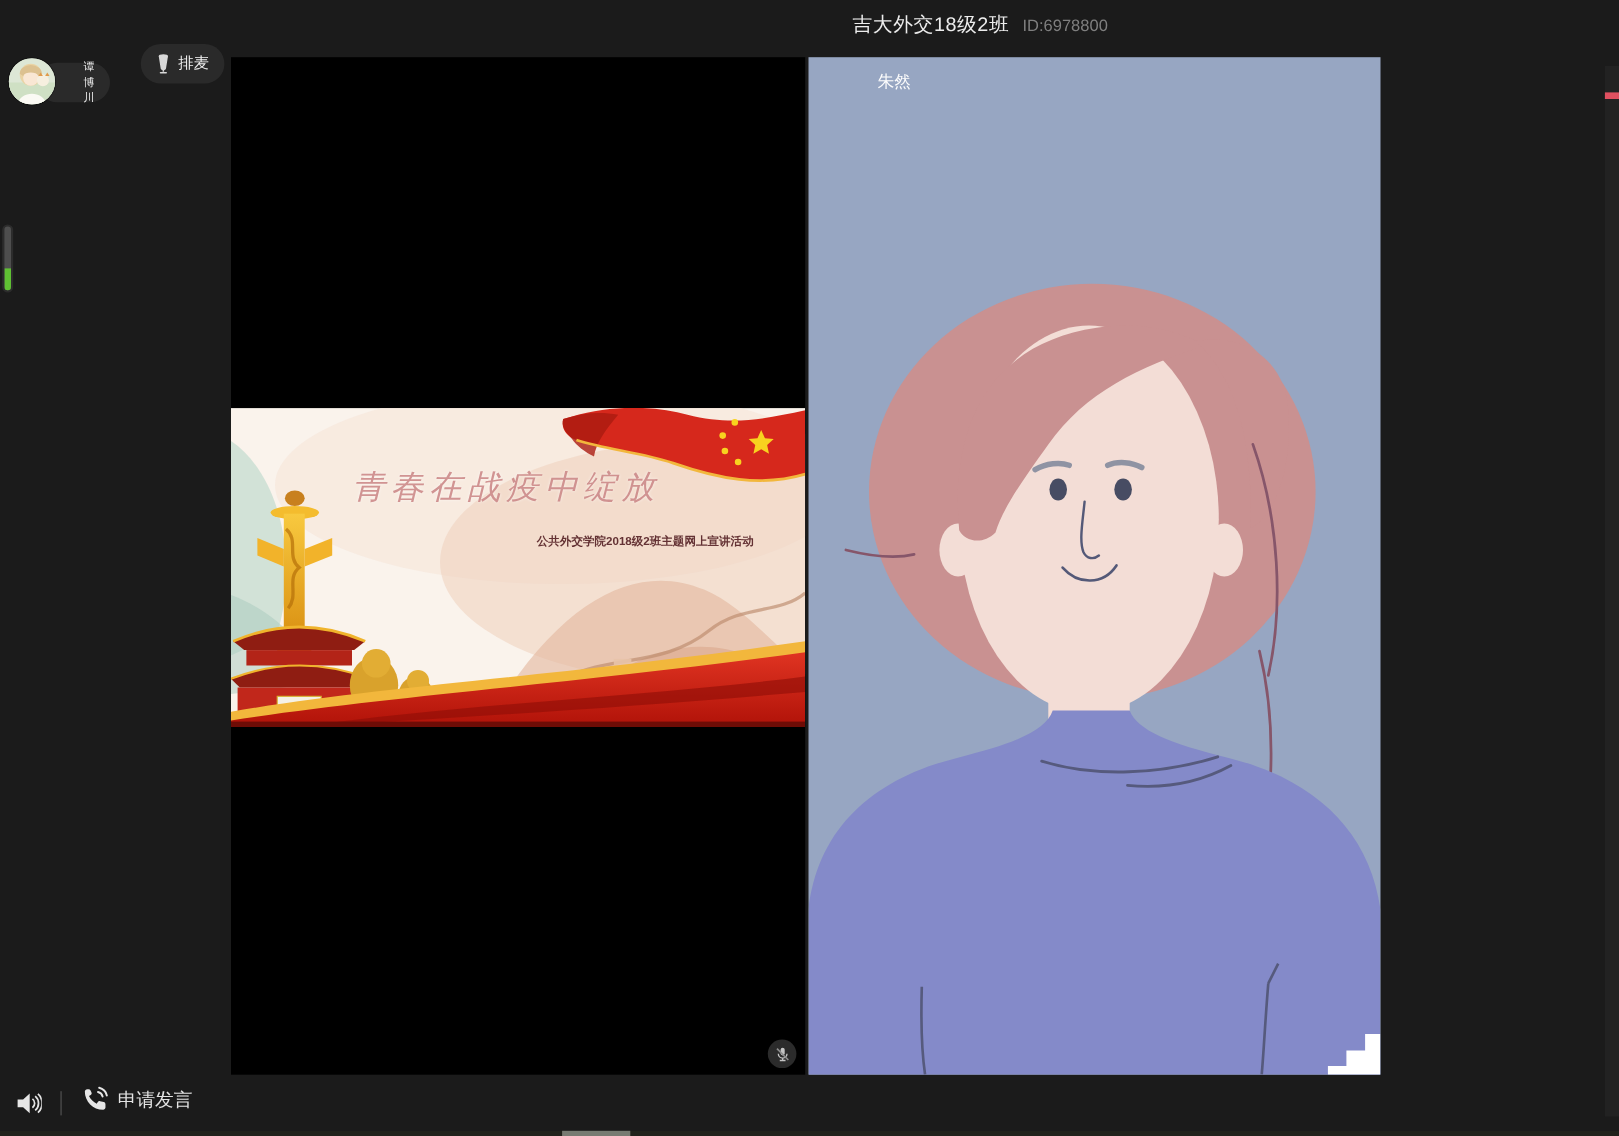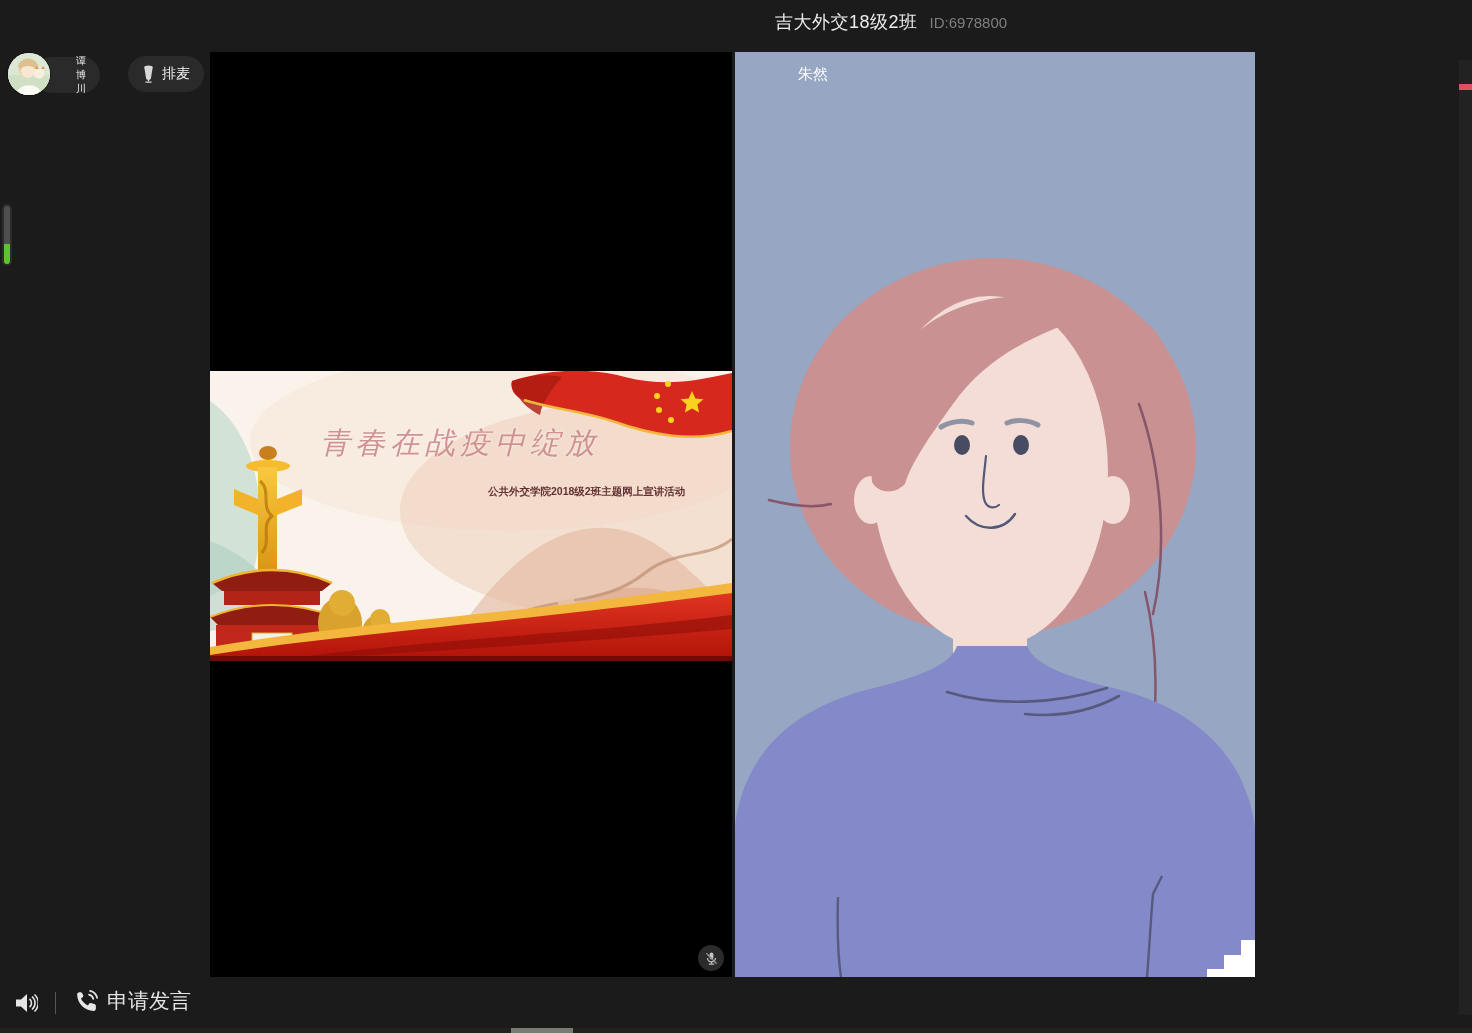--- a/index.html
+++ b/index.html
@@ -11,21 +11,21 @@
   .header .title{font-size:18px;color:#ececec;font-weight:500;letter-spacing:.5px;}
   .header .meeting-id{font-size:15px;color:#7f7f7f;}
 
   
   .self-chip{position:absolute;left:14px;top:53px;height:42px;}
   .self-pill{position:absolute;left:20px;top:4px;height:36px;background:#2a2a2a;border-radius:18px;
              display:flex;align-items:center;padding:0 14px 0 42px;}
   .self-pill .pname{color:#f0f0f0;font-size:10px;}
   .avatar{position:absolute;left:-6px;top:0;width:42px;height:42px;border-radius:50%;overflow:hidden;
           background:#dfe8d8;box-shadow:0 0 0 1px rgba(0,0,0,.35);}
-  .mic-queue-pill{position:absolute;left:128px;top:56px;height:36px;background:#2a2a2a;border-radius:18px;
+  .mic-queue-pill{position:absolute;left:128px;top:40px;height:36px;background:#2a2a2a;border-radius:18px;
                   display:flex;align-items:center;gap:7px;padding:0 14px;cursor:pointer;}
   .mic-queue-pill .plabel{color:#f0f0f0;font-size:14px;}
 
   
   .audio-meter{position:absolute;left:2px;top:204px;width:10px;height:62px;background:#4e4e4e;
                border:2px solid #2c2c2c;border-radius:7px;box-sizing:border-box;overflow:hidden;}
   .audio-meter .fill{position:absolute;left:0;right:0;bottom:0;height:34%;background:#5fc033;}
 
   
   .stage-video{position:absolute;left:210px;top:52px;width:522px;height:925px;background:#000;}
@@ -41,21 +41,21 @@
   .remote-video{position:absolute;left:735px;top:52px;width:520px;height:925px;background:#97a6c2;overflow:hidden;}
   .remote-name{position:absolute;left:15px;top:13px;font-size:15px;color:#fdfdfd;z-index:3;margin-left:48px;}
   .remote-video svg.person{position:absolute;left:0;top:0;}
   .net-indicator{position:absolute;right:0;bottom:0;z-index:3;}
 
   
   .bottom-bar{position:absolute;left:0;bottom:5px;height:50px;width:400px;}
   .speaker-btn{position:absolute;left:14px;top:13px;width:24px;height:24px;cursor:pointer;}
   .bb-divider{position:absolute;left:55px;top:14px;width:1px;height:22px;background:#565656;}
   .request-btn{position:absolute;left:74px;top:9px;display:flex;align-items:center;gap:8px;cursor:pointer;}
-  .request-btn .rlabel{color:#e3e3e3;font-size:21px;}
+  .request-btn .rlabel{color:#e3e3e3;font-size:17px;}
 
   
   .v-scroll{position:absolute;right:0;top:60px;width:13px;height:955px;background:#222222;}
   .v-scroll .marker{position:absolute;left:0;right:0;top:24px;height:6px;background:#e05060;}
   .h-scroll{position:absolute;left:0;bottom:0;width:100%;height:5px;background:#21221b;}
   .h-scroll .thumb{position:absolute;left:511px;width:62px;height:5px;background:#787b72;cursor:pointer;}
 </style>
 </head>
 <body>
 

